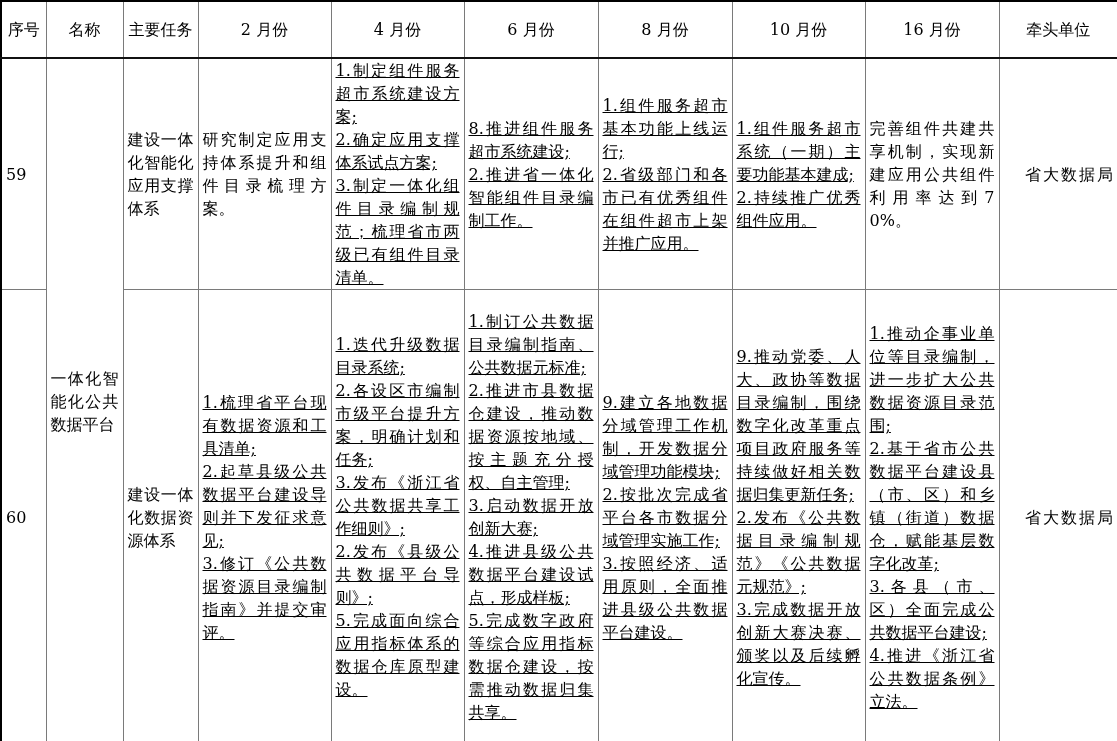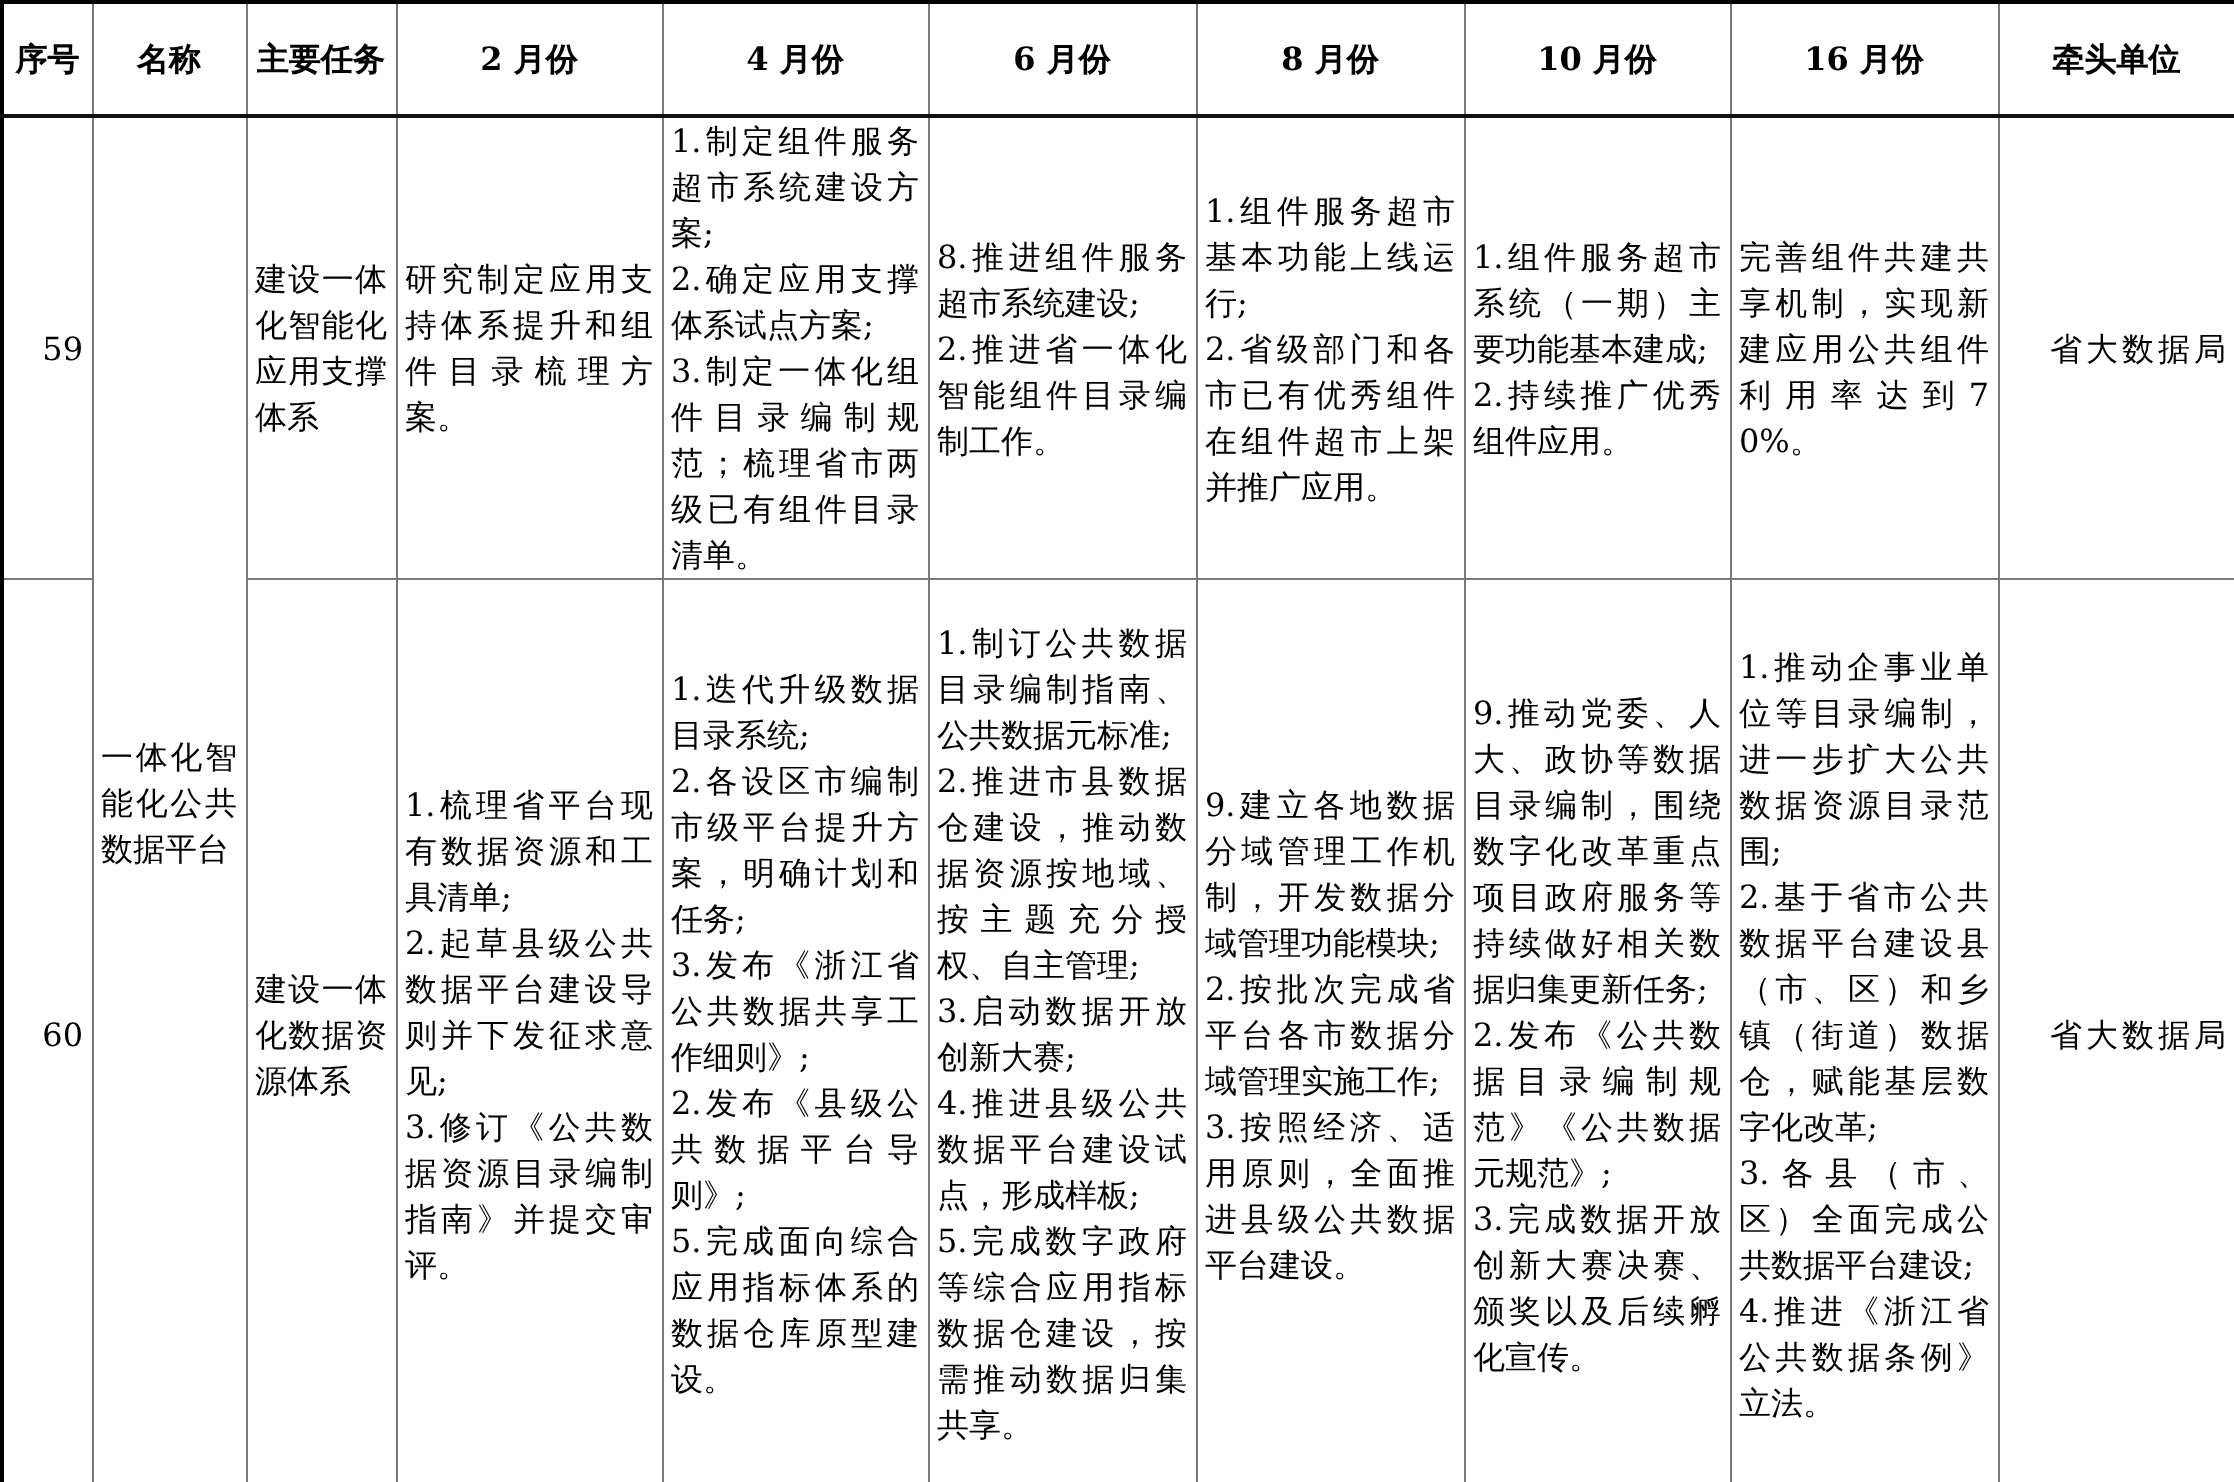--- a/index.html
+++ b/index.html
@@ -22,43 +22,44 @@
   }
   th, td {
     border: 1px solid #7a7a7a;
     padding: 0 4px;
     vertical-align: middle;
     overflow: hidden;
     word-break: break-all;
   }
   thead th {
     height: 55px;
-    font-weight: bold;
+    font-weight: normal;
     border-bottom: 2px solid #111111;
     white-space: nowrap;
     padding: 0 1px;
   }
   tr.r59 { height: 228px; }
   tr.r60 { height: 456px; }
   td.c-center {
-    text-align: right;
+    text-align: left;
   }
   td.c-lead {
     text-align: right;
     letter-spacing: 2px;
     white-space: nowrap;
     padding: 0 2px;
   }
   td.c-just {
     text-align: justify;
     text-justify: inter-ideograph;
   }
   .para {
     text-align: justify;
     text-justify: inter-ideograph;
+    text-decoration: underline;
   }
 </style>
 </head>
 <body>
 
 <table class="plan">
   <colgroup>
     <col style="width:45px">
     <col style="width:77px">
     <col style="width:75px">

